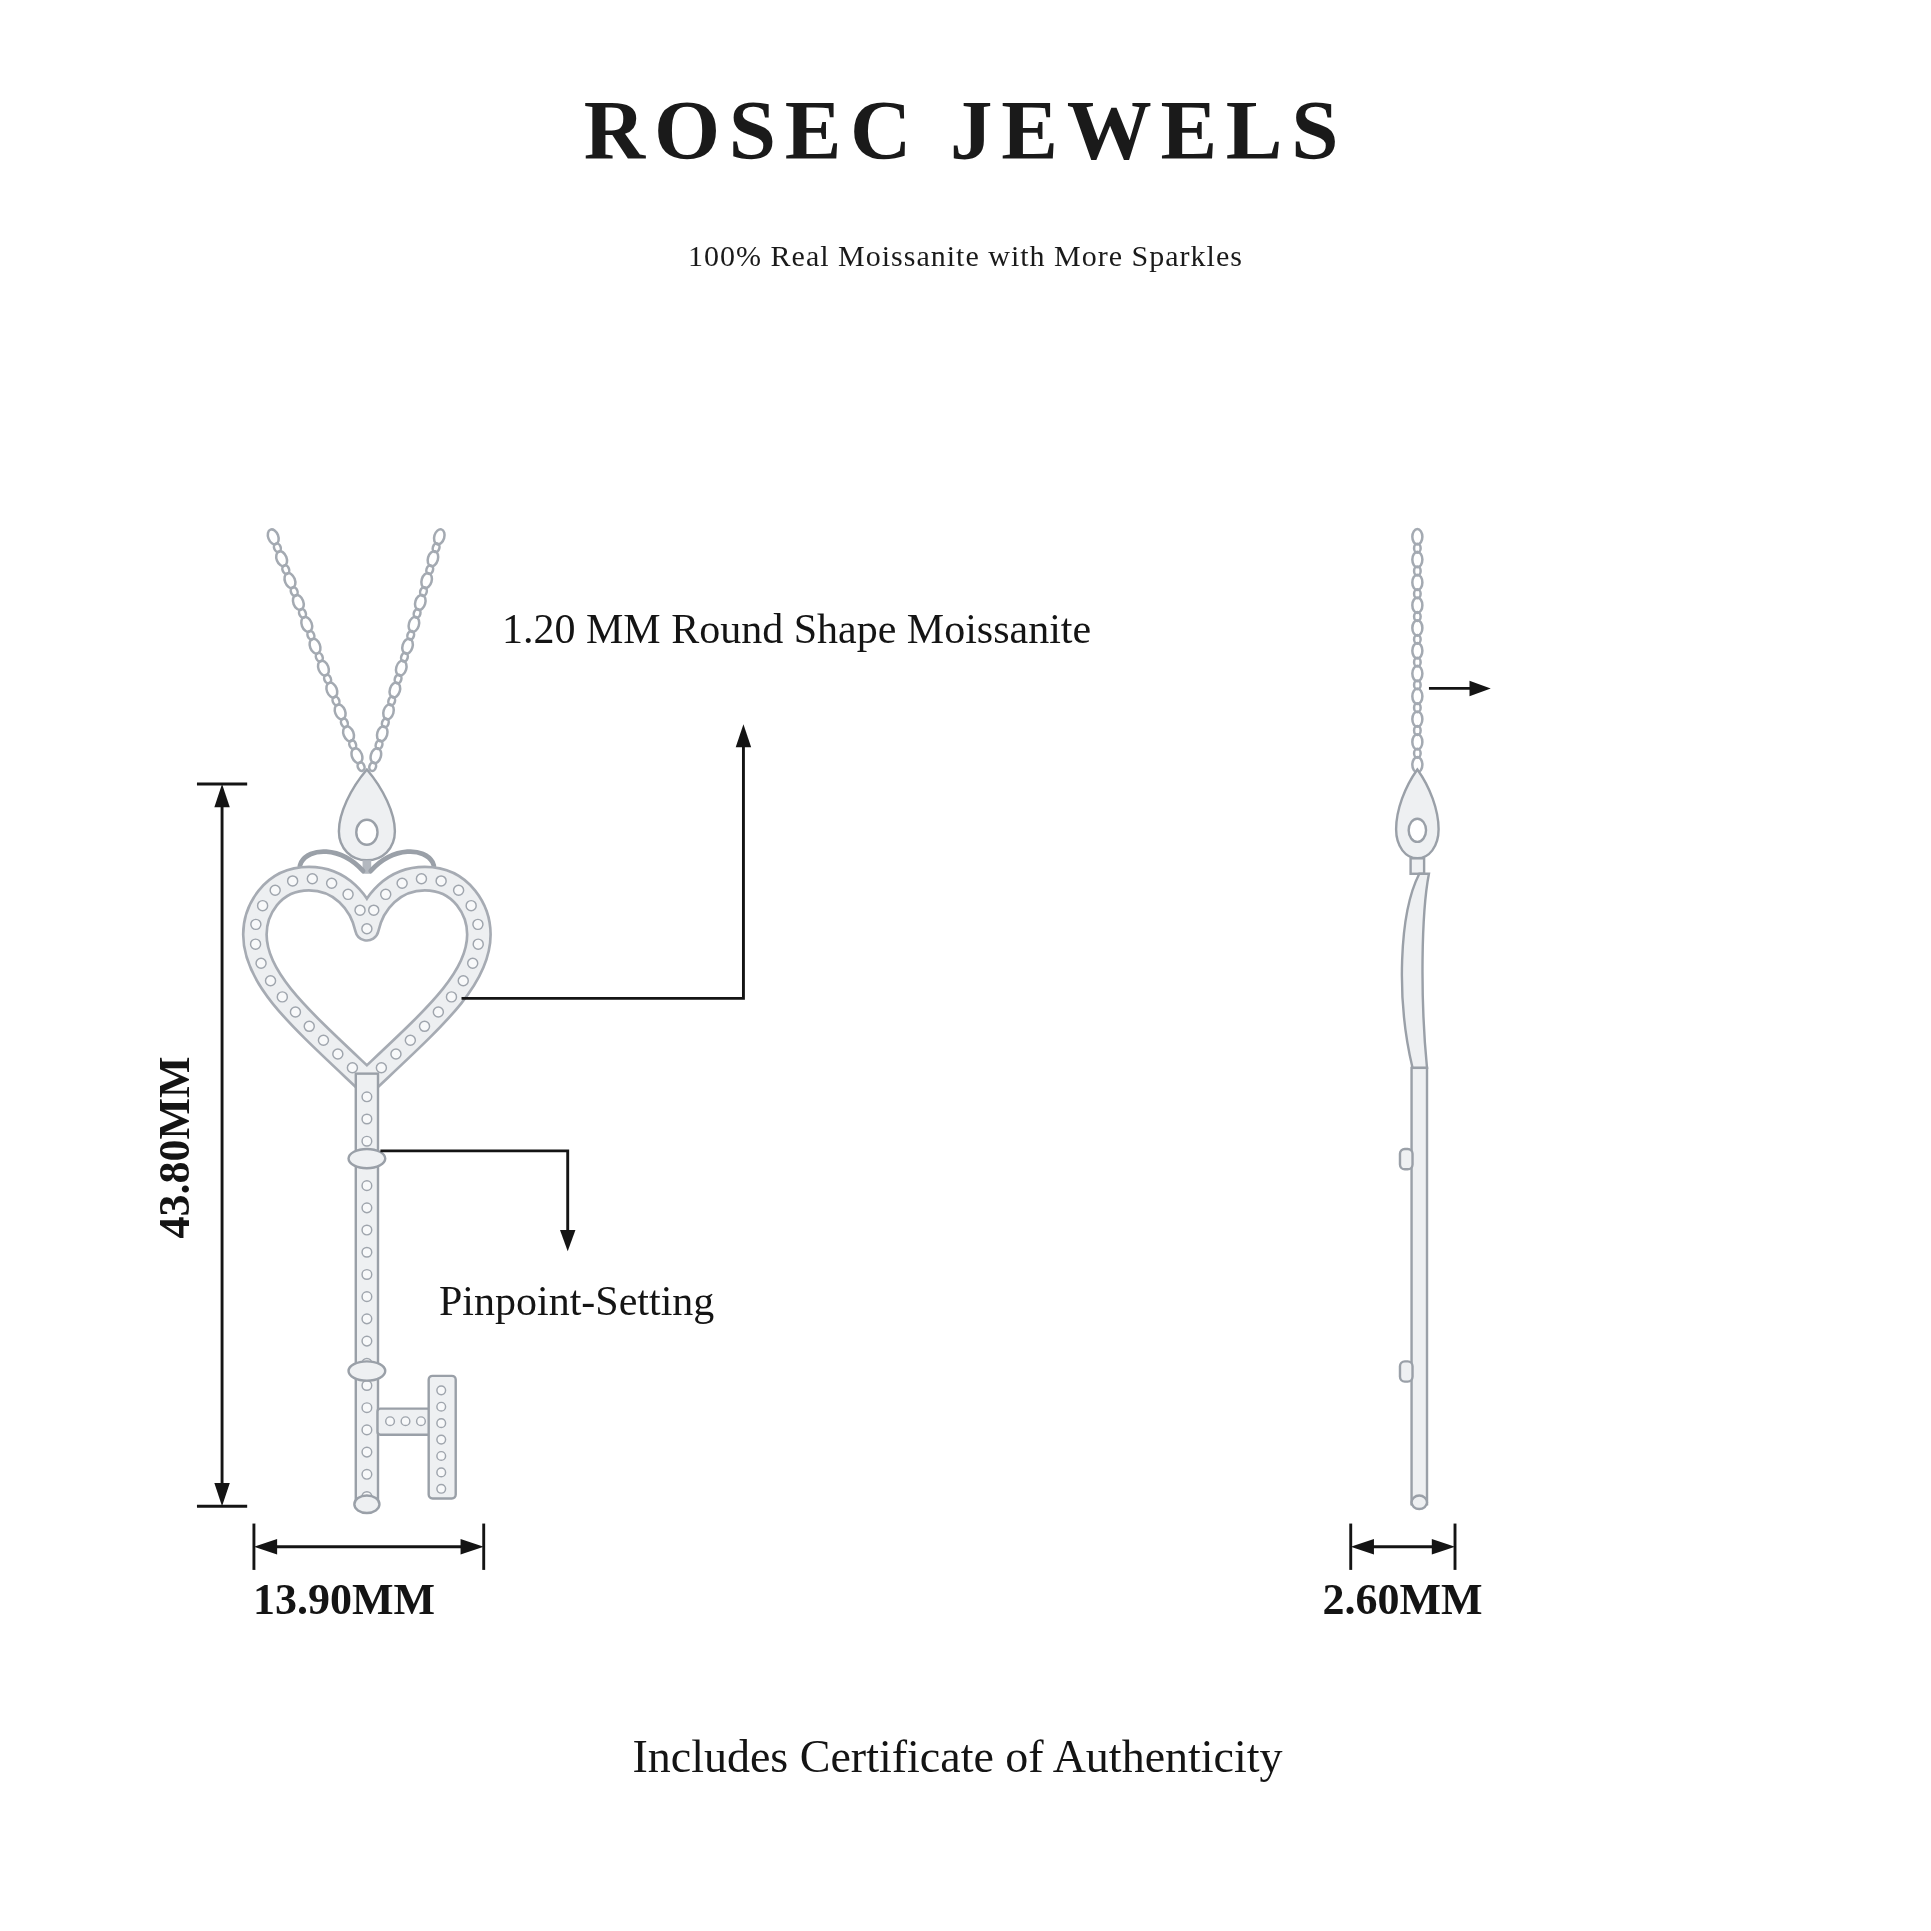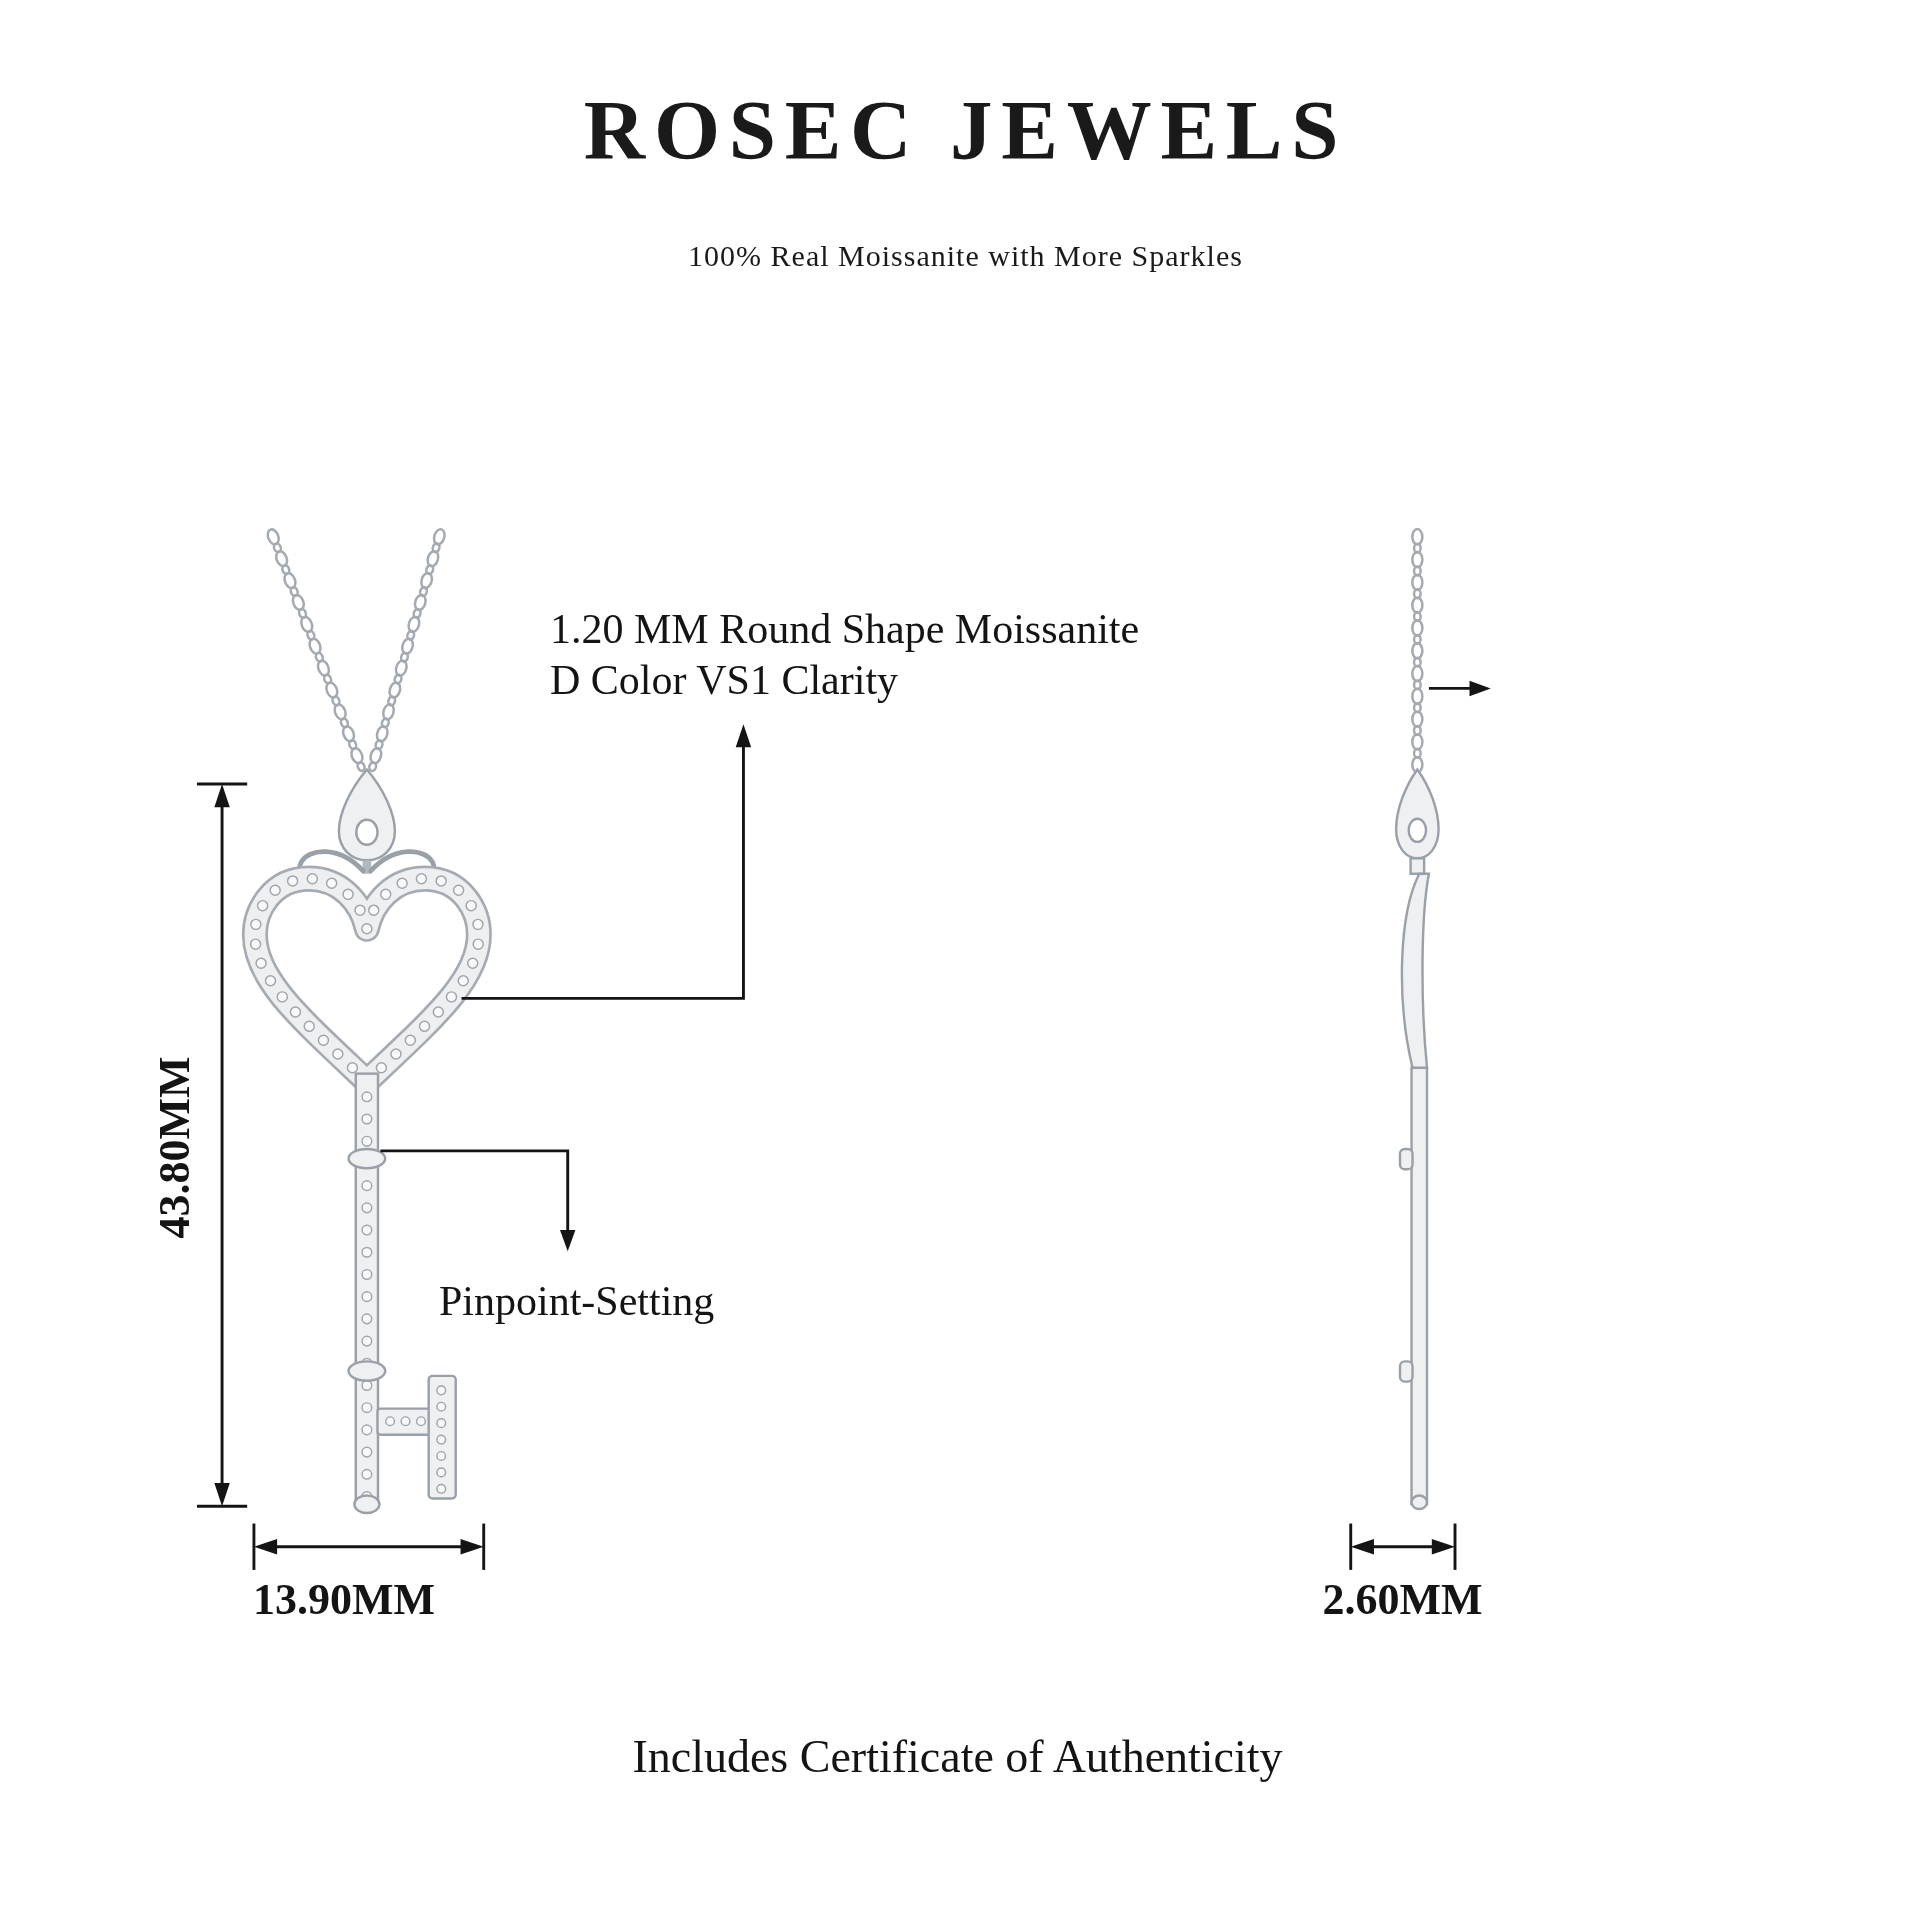--- a/index.html
+++ b/index.html
@@ -2,21 +2,21 @@
 <html><head>
 <meta charset="utf-8">
 <style>
   html,body{margin:0;padding:0;background:#ffffff;}
   body{width:1931px;height:1931px;font-family:"Liberation Serif",serif;color:#141414;}
   .canvas{position:relative;width:1931px;height:1931px;overflow:hidden;background:#ffffff;}
   svg{position:absolute;left:0;top:0;}
   .txt{position:absolute;white-space:nowrap;}
   .brand{left:0;right:0;top:81px;text-align:center;font-size:85px;font-weight:700;letter-spacing:8.7px;color:#1a1a1a;}
   .tagline{left:0;right:0;top:239px;text-align:center;font-size:30px;letter-spacing:1px;color:#1a1a1a;}
-  .stone-note{left:550px;top:604px;font-size:42px;line-height:1.22;}
+  .stone-note{left:502px;top:604px;font-size:42px;line-height:1.22;}
   .setting-note{left:439px;top:1258px;font-size:42px;margin-top:19px;}
   .chain-note{left:1498px;top:664px;font-size:42px;}
   .dim{font-size:44px;font-weight:600;}
   .dim-h{left:39px;top:1122px;width:270px;text-align:center;transform:rotate(-90deg);}
   .dim-w{left:253px;top:1574px;width:232px;}
   .dim-t{left:1306px;top:1574px;width:193px;text-align:center;}
   .footer{left:0;right:16px;top:1730px;text-align:center;font-size:46px;}
   .stone{fill:#f8f9fa;stroke:#9fa5ad;stroke-width:1.5;}
   .metal{fill:#eef0f2;stroke:#9aa0a8;stroke-width:2.5;}
   .ink-line{stroke:#141414;stroke-width:3;fill:none;}
@@ -235,21 +235,20 @@
       <polygon class="ink-fill" points="1399,1602 1423,1594 1423,1610"></polygon>
       <polygon class="ink-fill" points="1507,1602 1483,1594 1483,1610"></polygon>
     </g>
   </svg>
 
   <div class="txt brand">ROSEC JEWELS</div>
   <div class="txt tagline">100% Real Moissanite with More Sparkles</div>
 
   <div class="txt stone-note">
     <div>1.20 MM Round Shape Moissanite</div>
-    <div>D Color VS1 Clarity</div>
   </div>
 
   <div class="txt setting-note">Pinpoint-Setting</div>
 
   <div class="txt dim dim-h">43.80MM</div>
   <div class="txt dim dim-w">13.90MM</div>
   <div class="txt dim dim-t">2.60MM</div>
 
   <div class="txt footer">Includes Certificate of Authenticity</div>
 </div>

